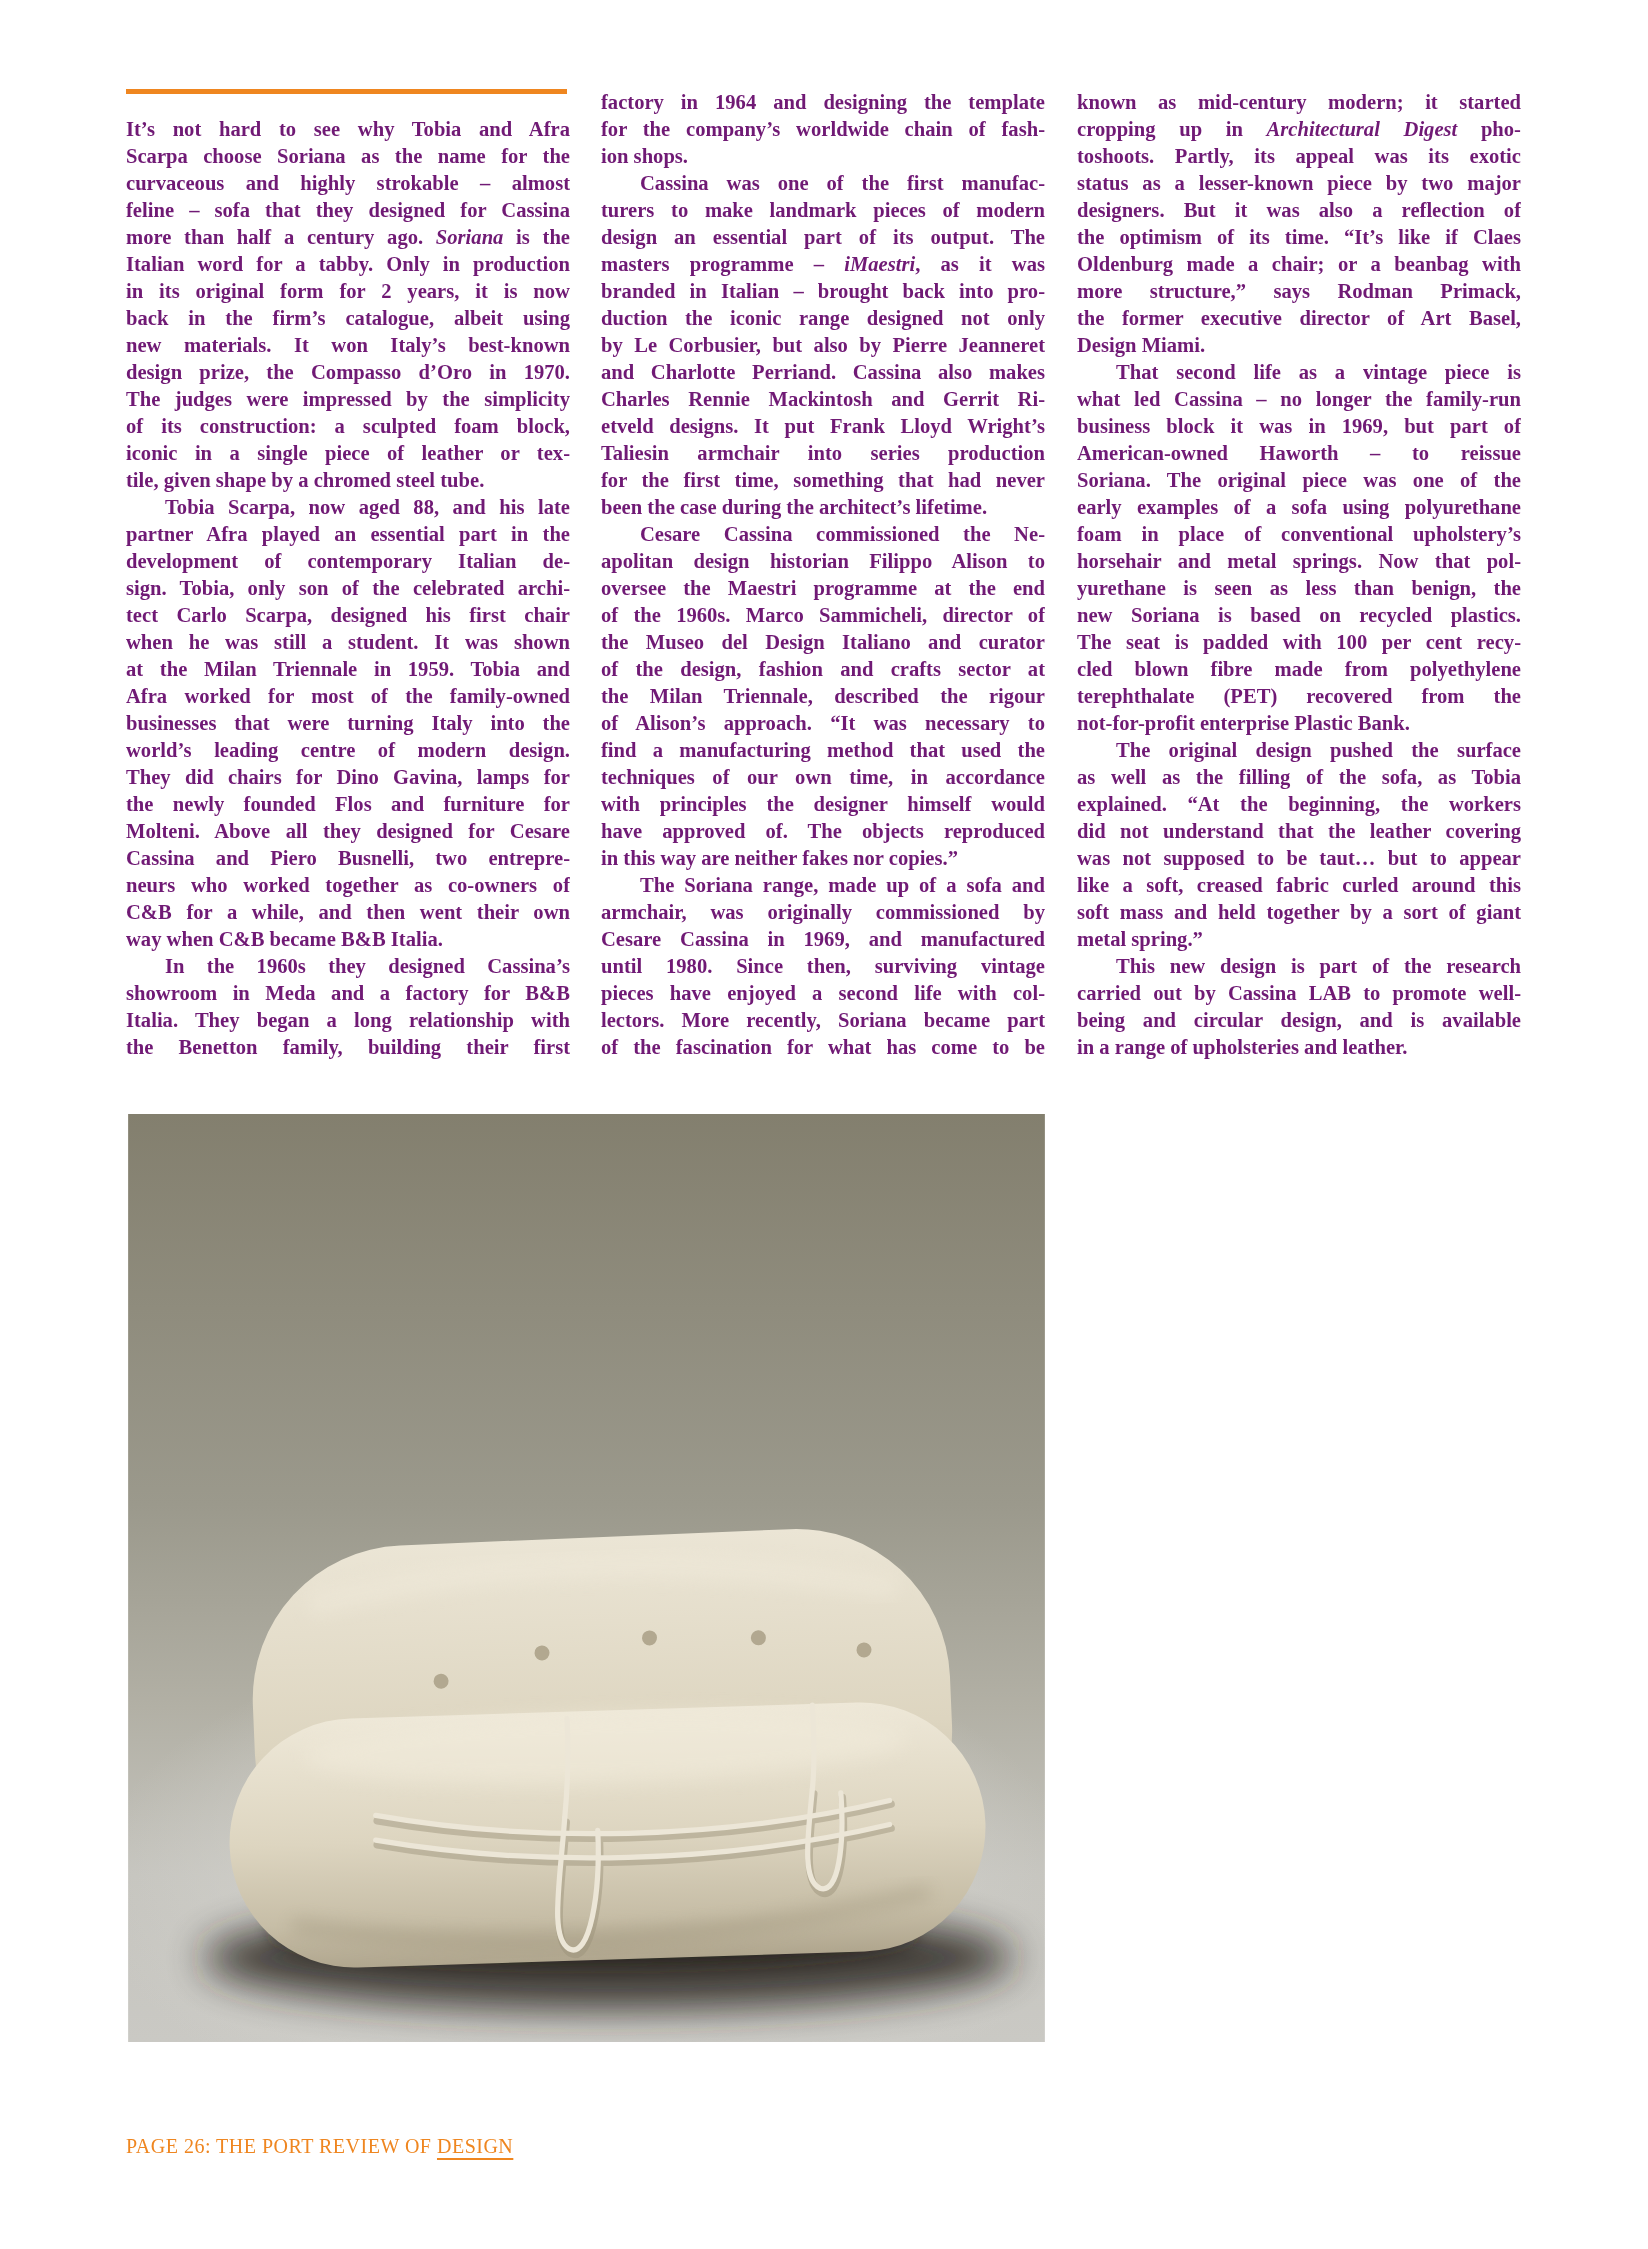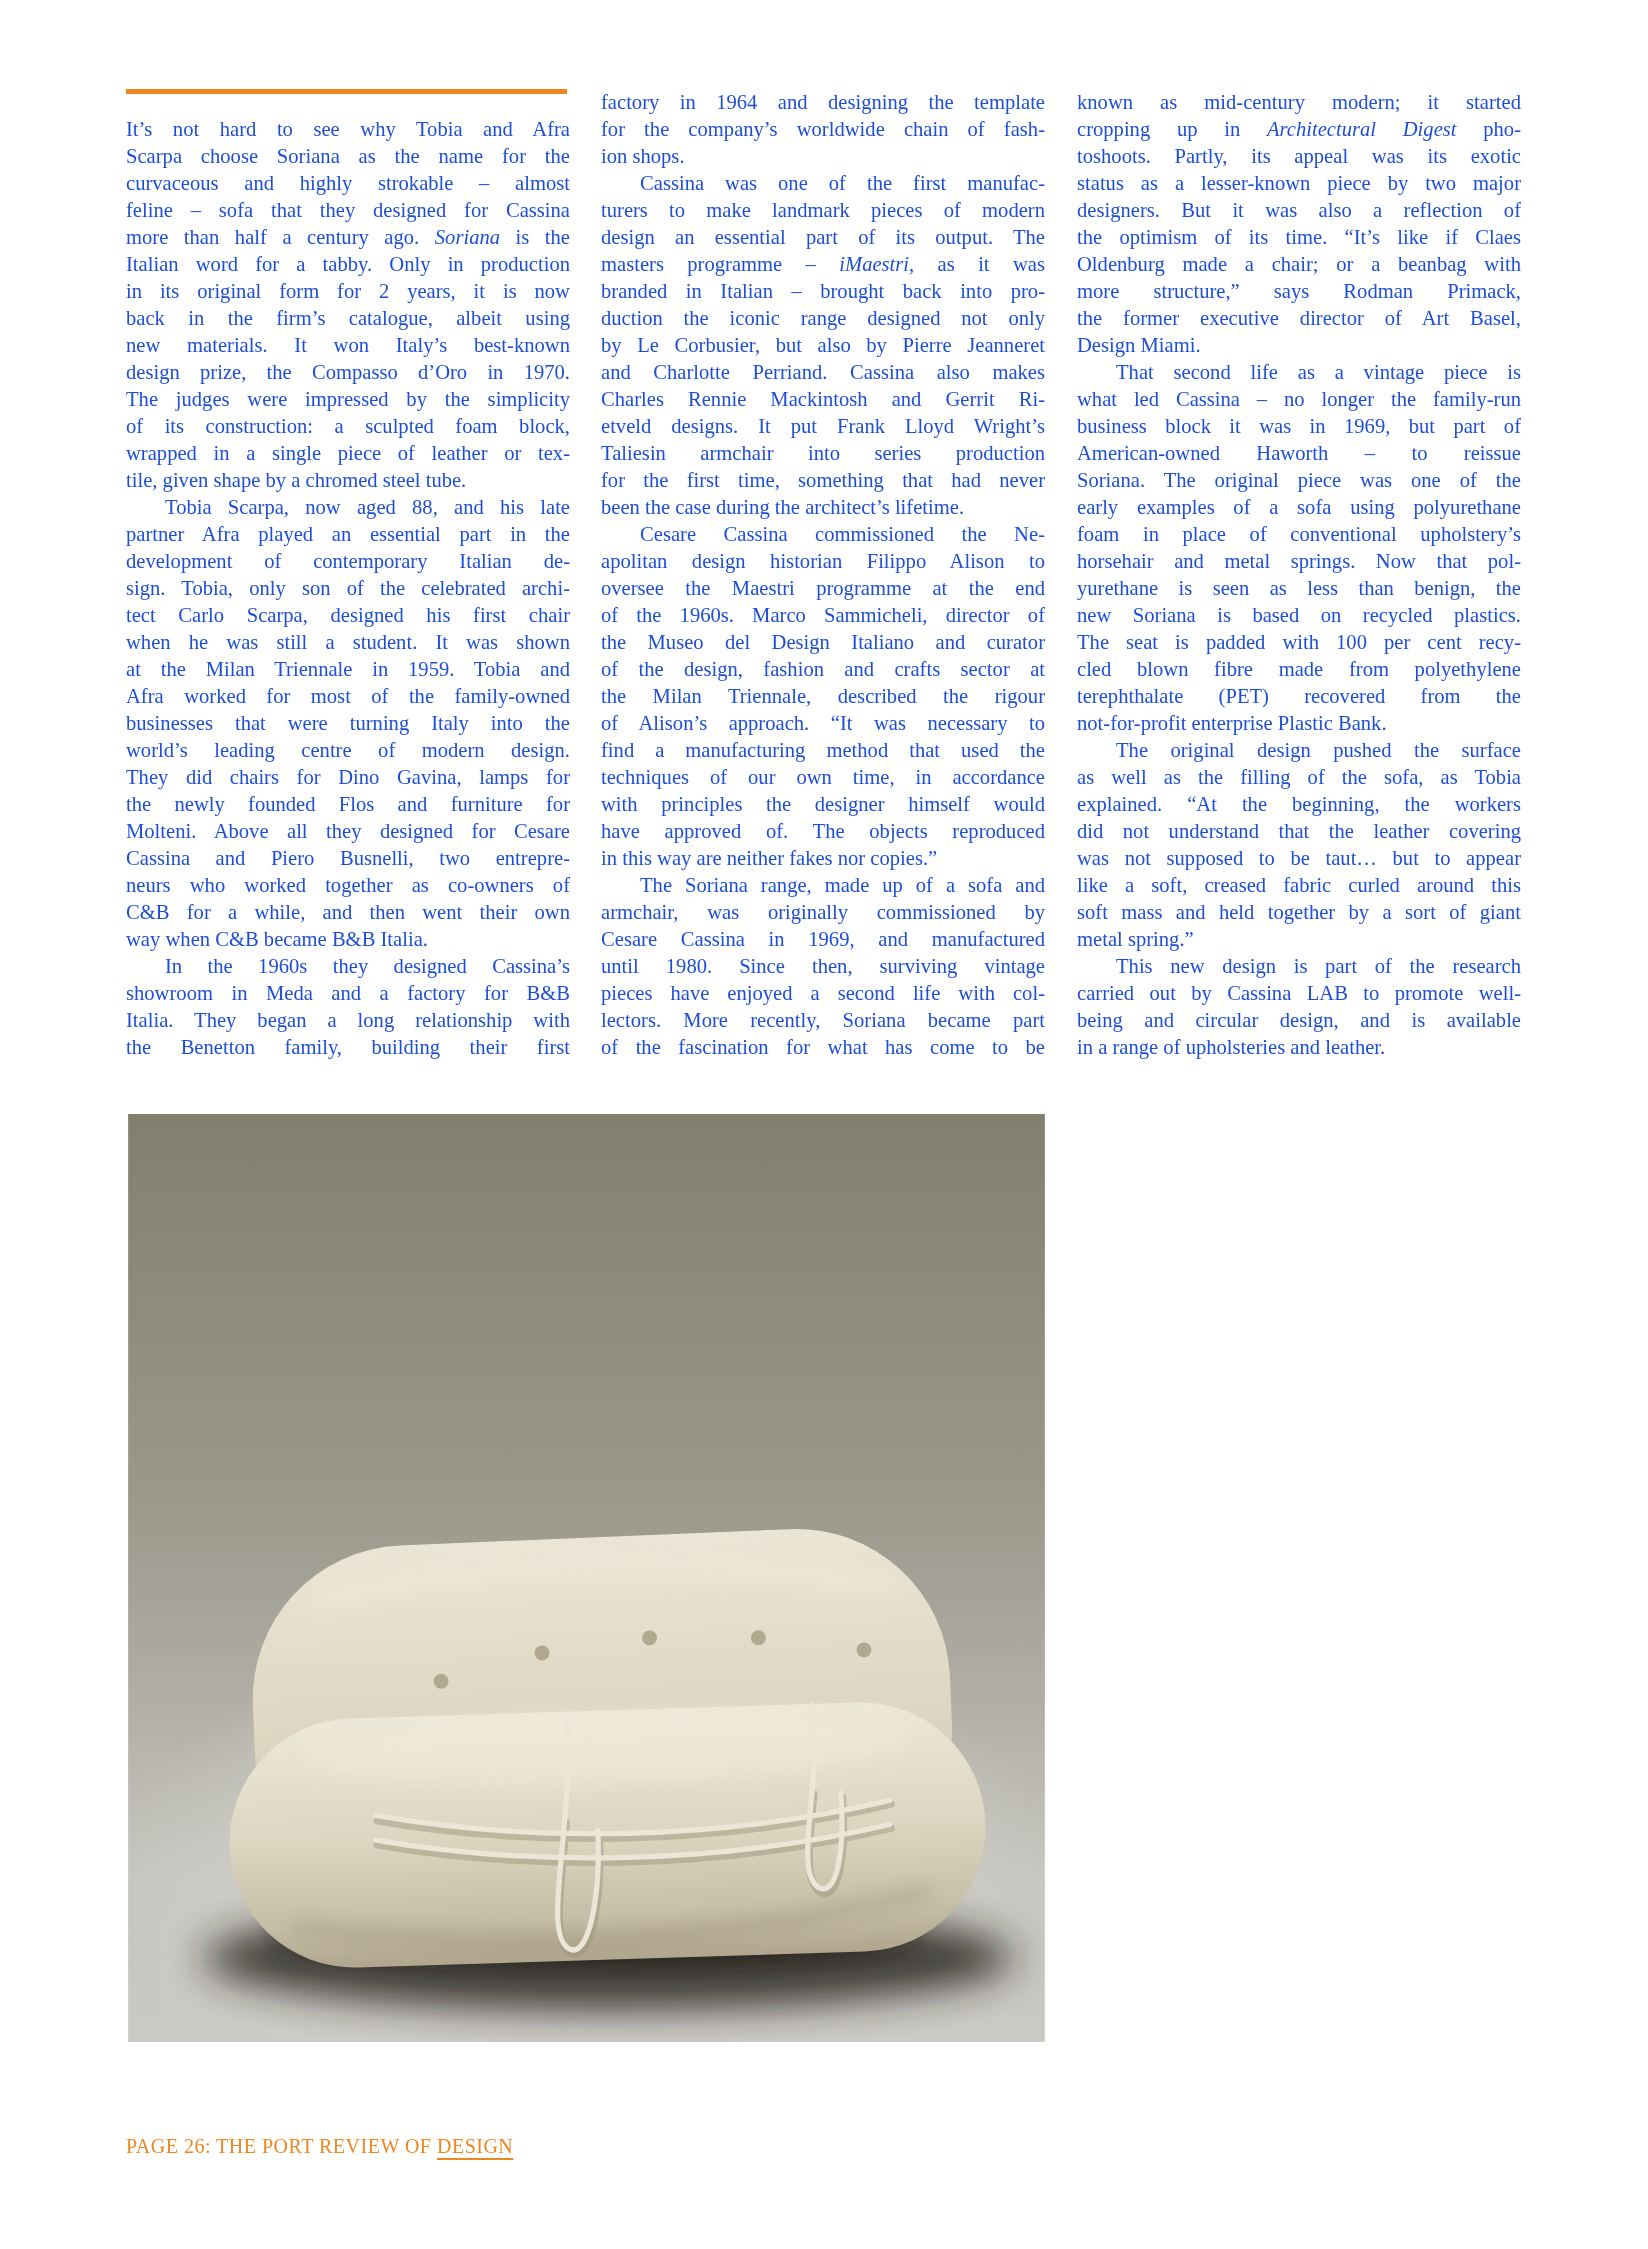--- a/index.html
+++ b/index.html
@@ -6,22 +6,22 @@
   body{
     width:1649px;height:2250px;background:#ffffff;position:relative;
     font-family:"Liberation Serif","DejaVu Serif",serif;
     -webkit-font-smoothing:antialiased;
   }
   .page{position:absolute;inset:0;}
   .rule{
     position:absolute;left:126px;top:89px;width:441px;height:5.3px;
   }
   .col{
-    position:absolute;width:444px;color:#1d4ed8;
-    font-size:20.6px;line-height:27px;
+    position:absolute;width:444px;color:#701a75;
+    font-size:20.6px;line-height:27px;font-weight:bold;
   }
   .col-0{left:126px;top:116px;}
   .col-1{left:601px;top:89px;}
   .col-2{left:1077px;top:89px;}
   .ln{
     text-align:justify;text-align-last:justify;
     white-space:nowrap;overflow:hidden;height:27px;
   }
   .ln.end{text-align-last:left;}
   .ln.ind{text-indent:39px;}
@@ -54,21 +54,21 @@
       <div class="ln"><span>curvaceous and highly strokable – almost</span></div>
       <div class="ln"><span>feline – sofa that they designed for Cassina</span></div>
       <div class="ln"><span>more than half a century ago. </span><span class="it">Soriana</span><span> is the</span></div>
       <div class="ln"><span>Italian word for a tabby. Only in production</span></div>
       <div class="ln"><span>in its original form for 2 years, it is now</span></div>
       <div class="ln"><span>back in the firm’s catalogue, albeit using</span></div>
       <div class="ln"><span>new materials. It won Italy’s best-known</span></div>
       <div class="ln"><span>design prize, the Compasso d’Oro in 1970.</span></div>
       <div class="ln"><span>The judges were impressed by the simplicity</span></div>
       <div class="ln"><span>of its construction: a sculpted foam block,</span></div>
-      <div class="ln"><span>wrapped in a single piece of leather or tex-</span></div>
+      <div class="ln"><span>iconic in a single piece of leather or tex-</span></div>
       <div class="ln end"><span>tile, given shape by a chromed steel tube.</span></div>
       <div class="ln ind"><span>Tobia Scarpa, now aged 88, and his late</span></div>
       <div class="ln"><span>partner Afra played an essential part in the</span></div>
       <div class="ln"><span>development of contemporary Italian de-</span></div>
       <div class="ln"><span>sign. Tobia, only son of the celebrated archi-</span></div>
       <div class="ln"><span>tect Carlo Scarpa, designed his first chair</span></div>
       <div class="ln"><span>when he was still a student. It was shown</span></div>
       <div class="ln"><span>at the Milan Triennale in 1959. Tobia and</span></div>
       <div class="ln"><span>Afra worked for most of the family-owned</span></div>
       <div class="ln"><span>businesses that were turning Italy into the</span></div>

